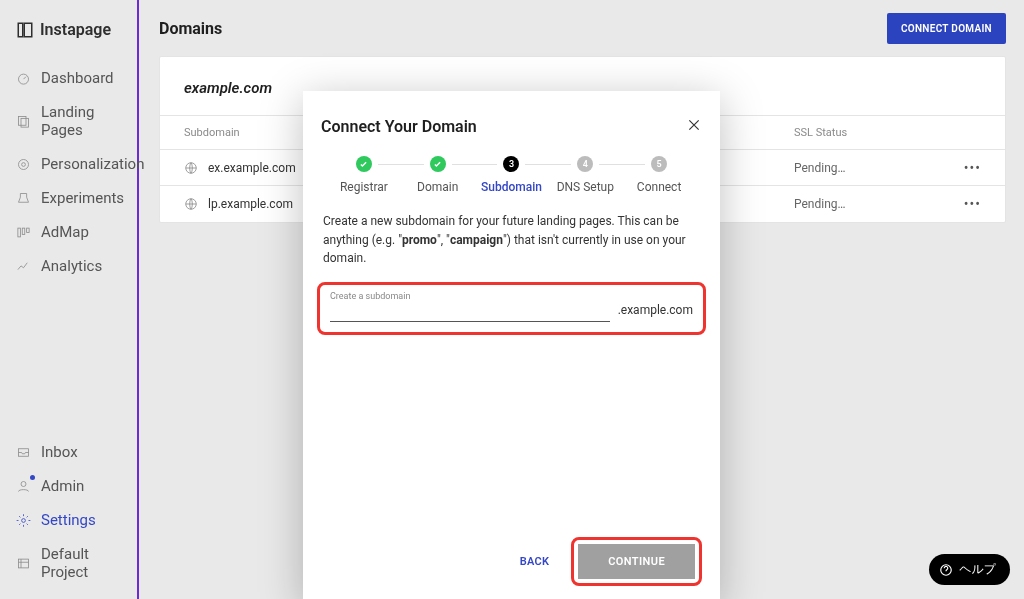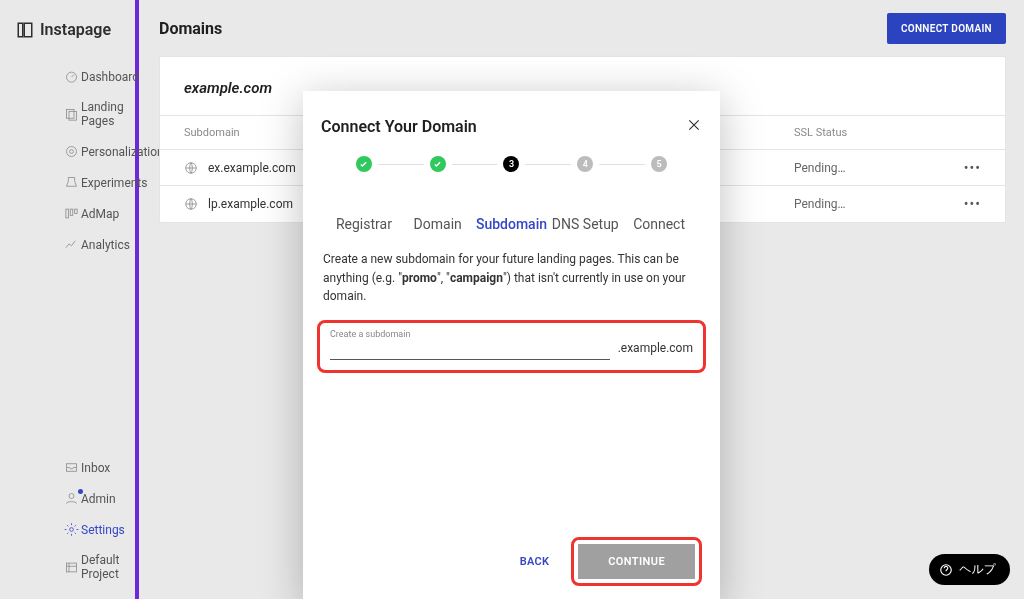--- a/index.html
+++ b/index.html
@@ -10,25 +10,25 @@
     --muted:#8a8a8a;
     --blue:#2c43bf;
     --blue-text:#3447c6;
     --green:#2fc95e;
     --highlight:#ef332e;
     --dialog-shadow:0 8px 40px rgba(0,0,0,0.25);
   }
   *{box-sizing:border-box;font-family:-apple-system,BlinkMacSystemFont,"Segoe UI",Roboto,Helvetica,Arial,sans-serif;}
   body{margin:0;background:var(--bg);color:var(--text);height:599px;width:1024px;overflow:hidden;position:relative;}
   
-  .sidebar{position:absolute;left:0;top:0;bottom:0;width:139px;background:var(--bg);border-right:4px solid #6d28d9;display:flex;flex-direction:column;}
+  .sidebar{position:absolute;left:0;top:0;bottom:0;width:139px;background:var(--bg);border-right:2px solid #6d28d9;display:flex;flex-direction:column;}
   .brand{display:flex;align-items:center;gap:6px;padding:20px 16px 18px 16px;font-size:16px;font-weight:600;color:#2e2e2e;}
   .brand svg{width:18px;height:18px;}
   .nav,.nav2{list-style:none;margin:0;padding:4px 0;}
-  .nav li,.nav2 li{display:flex;align-items:center;gap:2px;padding:8px 16px;font-size:12px;color:#555;cursor:pointer;position:relative;margin-left:48px;}
+  .nav li,.nav2 li{display:flex;align-items:center;gap:10px;padding:8px 16px;font-size:15px;color:#555;cursor:pointer;position:relative;}
   .nav li svg,.nav2 li svg{width:15px;height:15px;flex:0 0 15px;stroke:#8b8b8b;fill:none;stroke-width:1.3;}
   .nav2{margin-top:auto;padding-bottom:10px;}
   .nav2 li.active{color:var(--blue-text);}
   .nav2 li.active svg{stroke:var(--blue-text);}
   .nav2 li .dot{width:5px;height:5px;background:var(--blue-text);border-radius:50%;position:absolute;left:30px;top:6px;}
   
   .main{position:absolute;left:141px;right:0;top:0;bottom:0;padding:0 18px;}
   .topbar{display:flex;align-items:center;justify-content:space-between;height:56px;}
   .topbar h1{font-size:16px;font-weight:700;margin:0;}
   .btn-primary{background:var(--blue);color:#fff;border:none;padding:10px 14px;font-size:10px;font-weight:600;letter-spacing:.3px;border-radius:2px;cursor:pointer;}
@@ -47,21 +47,21 @@
   .dialog{position:absolute;left:303px;top:91px;width:417px;height:513px;background:var(--white);box-shadow:var(--dialog-shadow);padding:26px 18px 18px 18px;display:flex;flex-direction:column;}
   .dialog h2{font-size:16px;font-weight:600;margin:0 0 20px 0;}
   .close{position:absolute;right:18px;top:26px;cursor:pointer;width:16px;height:16px;}
   .stepper{display:flex;align-items:flex-start;justify-content:space-between;margin:0 6px 18px 6px;}
   .step{display:flex;flex-direction:column;align-items:center;gap:8px;flex:1;position:relative;}
   .step:not(:last-child)::after{content:"";position:absolute;top:8px;left:calc(50% + 14px);right:calc(-50% + 14px);height:1px;background:#e0e0e0;}
   .step .circle{width:16px;height:16px;border-radius:50%;display:flex;align-items:center;justify-content:center;font-size:9px;font-weight:600;color:#fff;}
   .step.done .circle{background:var(--green);}
   .step.current .circle{background:#000;}
   .step.todo .circle{background:#bcbcbc;}
-  .step .lbl{font-size:14px;color:#555;margin-top:36px;}
+  .step .lbl{font-size:12px;color:#555;}
   .step.current .lbl{color:var(--blue-text);font-weight:500;}
   .desc{font-size:12px;color:#333;line-height:1.55;margin:0 2px 14px 2px;}
   .desc b{font-weight:700;text-align:center;}
   .field-wrap{border:3px solid var(--highlight);border-radius:8px;padding:6px 10px 10px 10px;margin:0 -4px;}
   .field-label{font-size:9px;color:#888;margin-bottom:2px;display:block;}
   .field-row{display:flex;align-items:flex-start;gap:8px;}
   .field-row input{flex:1;border:none;border-bottom:1px solid #555;outline:none;font-size:12px;padding:2px 0;background:transparent;}
   .suffix{font-size:12px;color:#333;}
   .dialog-footer{margin-top:auto;display:flex;align-items:center;justify-content:flex-end;gap:18px;}
   .btn-back{background:none;border:none;color:var(--blue-text);font-size:11px;font-weight:600;letter-spacing:.3px;cursor:pointer;padding:8px 4px;}

